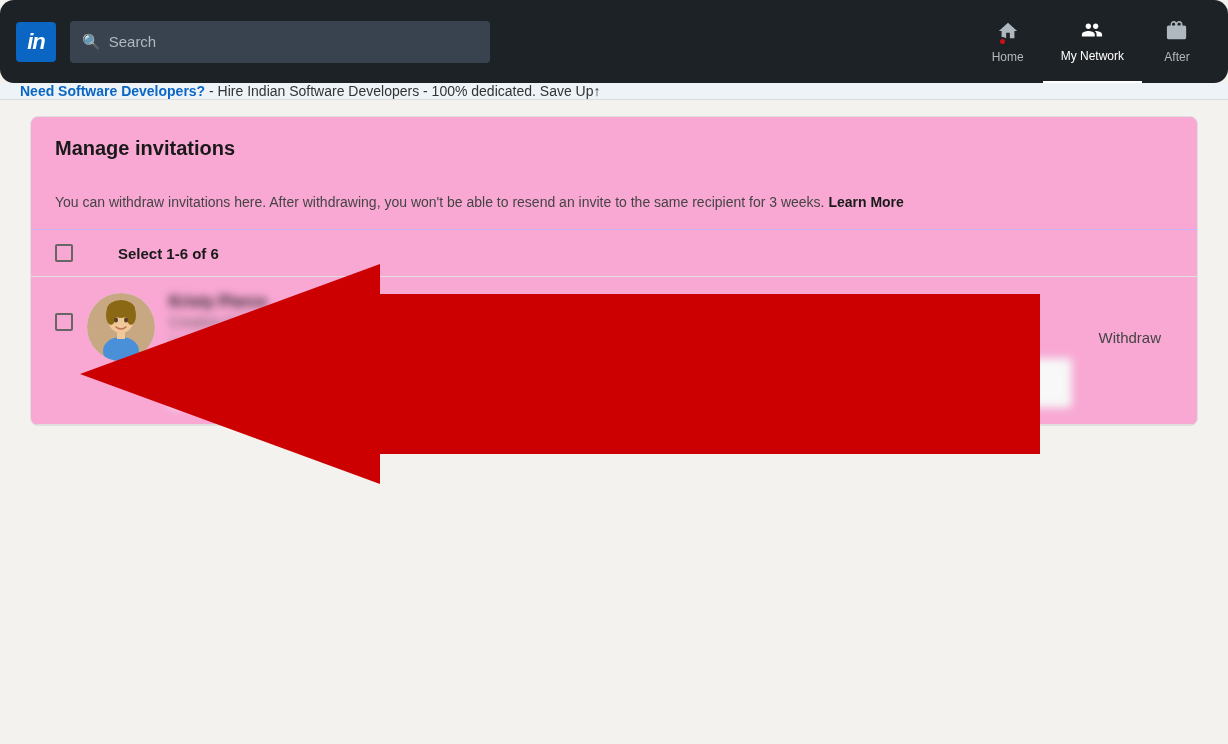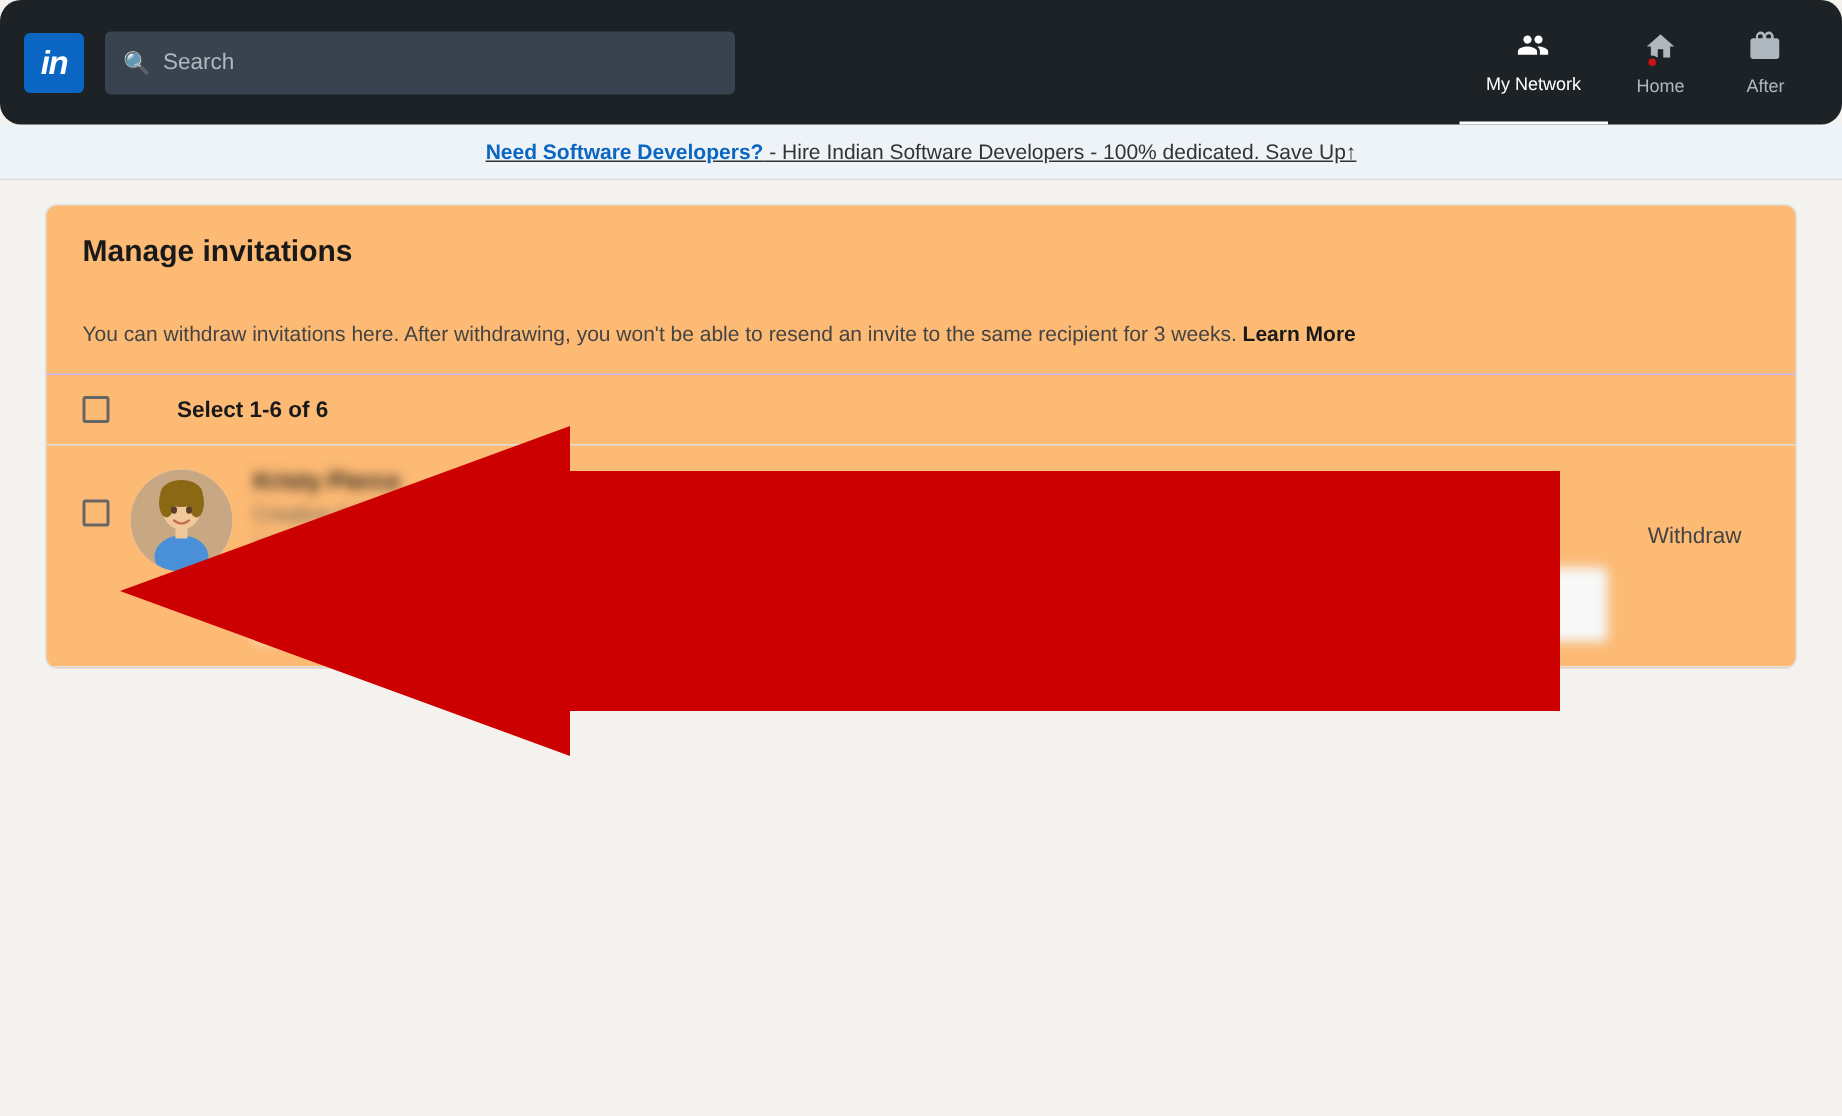--- a/index.html
+++ b/index.html
@@ -78,40 +78,39 @@
       top: 17px; right: 12px;
       width: 9px; height: 9px;
       background: #cc1016;
       border-radius: 50%;
       border: 2px solid #1d2226;
     }
 
     
     .ad-banner {
       background: #eef3f8;
-      padding: 10px 20px;
+      padding: 0 20px;
       font-size: 14px;
       color: #333;
-      text-align: center;
+      text-align: left;
       border-bottom: 1px solid #ddd;
       white-space: nowrap;
       overflow: hidden;
-      text-decoration: underline;
     }
     .ad-banner a { color: #0a66c2; font-weight: 600; text-decoration: none; }
 
     
     .main-content {
       max-width: 1200px;
       margin: 16px auto;
       padding: 0 16px;
     }
 
     .card {
-      background: #fdba74;
+      background: #f9a8d4;
       border-radius: 8px;
       border: 1px solid #e0e0e0;
       overflow: hidden;
     }
 
     .card-header {
       padding: 20px 24px 0 24px;
     }
     .card-title {
       font-size: 20px;
@@ -261,40 +260,40 @@
 
 <nav class="navbar">
   <div class="linkedin-logo">
     <span>in</span>
   </div>
   <div class="search-bar">
     <span class="search-icon">🔍</span>
     <input type="text" placeholder="Search" style="">
   </div>
   <div class="nav-items">
+    <a class="nav-item">
+      <span class="nav-icon">
+        <svg width="22" height="22" viewBox="0 0 24 24" fill="#b0b8bf">
+          <path d="M10 20v-6h4v6h5v-8h3L12 3 2 12h3v8z"></path>
+        </svg>
+        <span class="notification-dot"></span>
+      </span>
+      <span class="nav-label">Home</span>
+    </a>
     <a class="nav-item active">
       <span class="nav-icon">
         <svg width="22" height="22" viewBox="0 0 24 24" fill="#ffffff">
           <path d="M16 11c1.66 0 2.99-1.34 2.99-3S17.66 5 16 5c-1.66 0-3 1.34-3 3s1.34 3 3 3zm-8 0c1.66 0 2.99-1.34 2.99-3S9.66 5 8 5C6.34 5 5 6.34 5 8s1.34 3 3 3zm0 2c-2.33 0-7 1.17-7 3.5V19h14v-2.5c0-2.33-4.67-3.5-7-3.5zm8 0c-.29 0-.62.02-.97.05 1.16.84 1.97 1.97 1.97 3.45V19h6v-2.5c0-2.33-4.67-3.5-7-3.5z"></path>
         </svg>
       </span>
       <span class="nav-label">My Network</span>
     </a>
     <a class="nav-item">
       <span class="nav-icon">
         <svg width="22" height="22" viewBox="0 0 24 24" fill="#b0b8bf">
-          <path d="M10 20v-6h4v6h5v-8h3L12 3 2 12h3v8z"></path>
-        </svg>
-        <span class="notification-dot"></span>
-      </span>
-      <span class="nav-label">Home</span>
-    </a>
-    <a class="nav-item">
-      <span class="nav-icon">
-        <svg width="22" height="22" viewBox="0 0 24 24" fill="#b0b8bf">
           <path d="M20 6h-2.18c.07-.44.18-.86.18-1.3C18 2.99 16.49 1 14.5 1c-1.17 0-2.2.62-2.84 1.55L12 3.4l-.66-.85C10.7 1.62 9.67 1 8.5 1 6.51 1 5 2.99 5 4.7c0 .44.11.86.18 1.3H3c-1.1 0-2 .9-2 2v11c0 1.1.9 2 2 2h17c1.1 0 2-.9 2-2V8c0-1.1-.9-2-2-2zM8.5 3c.91 0 1.5.74 1.5 1.7 0 .44-.09.86-.25 1.3H6.75c-.16-.44-.25-.86-.25-1.3C6.5 3.74 7.09 3 8.5 3zm6 0c1.41 0 1.5.74 1.5 1.7 0 .44-.09.86-.25 1.3h-3c-.16-.44-.25-.86-.25-1.3C12.5 3.74 13.09 3 14.5 3z"></path>
         </svg>
       </span>
       <span class="nav-label">After</span>
     </a>
   </div>
 </nav>
 
 <div class="ad-banner">
   <a>Need Software Developers?</a><span> - Hire Indian Software Developers - 100% dedicated. Save Up↑</span>

